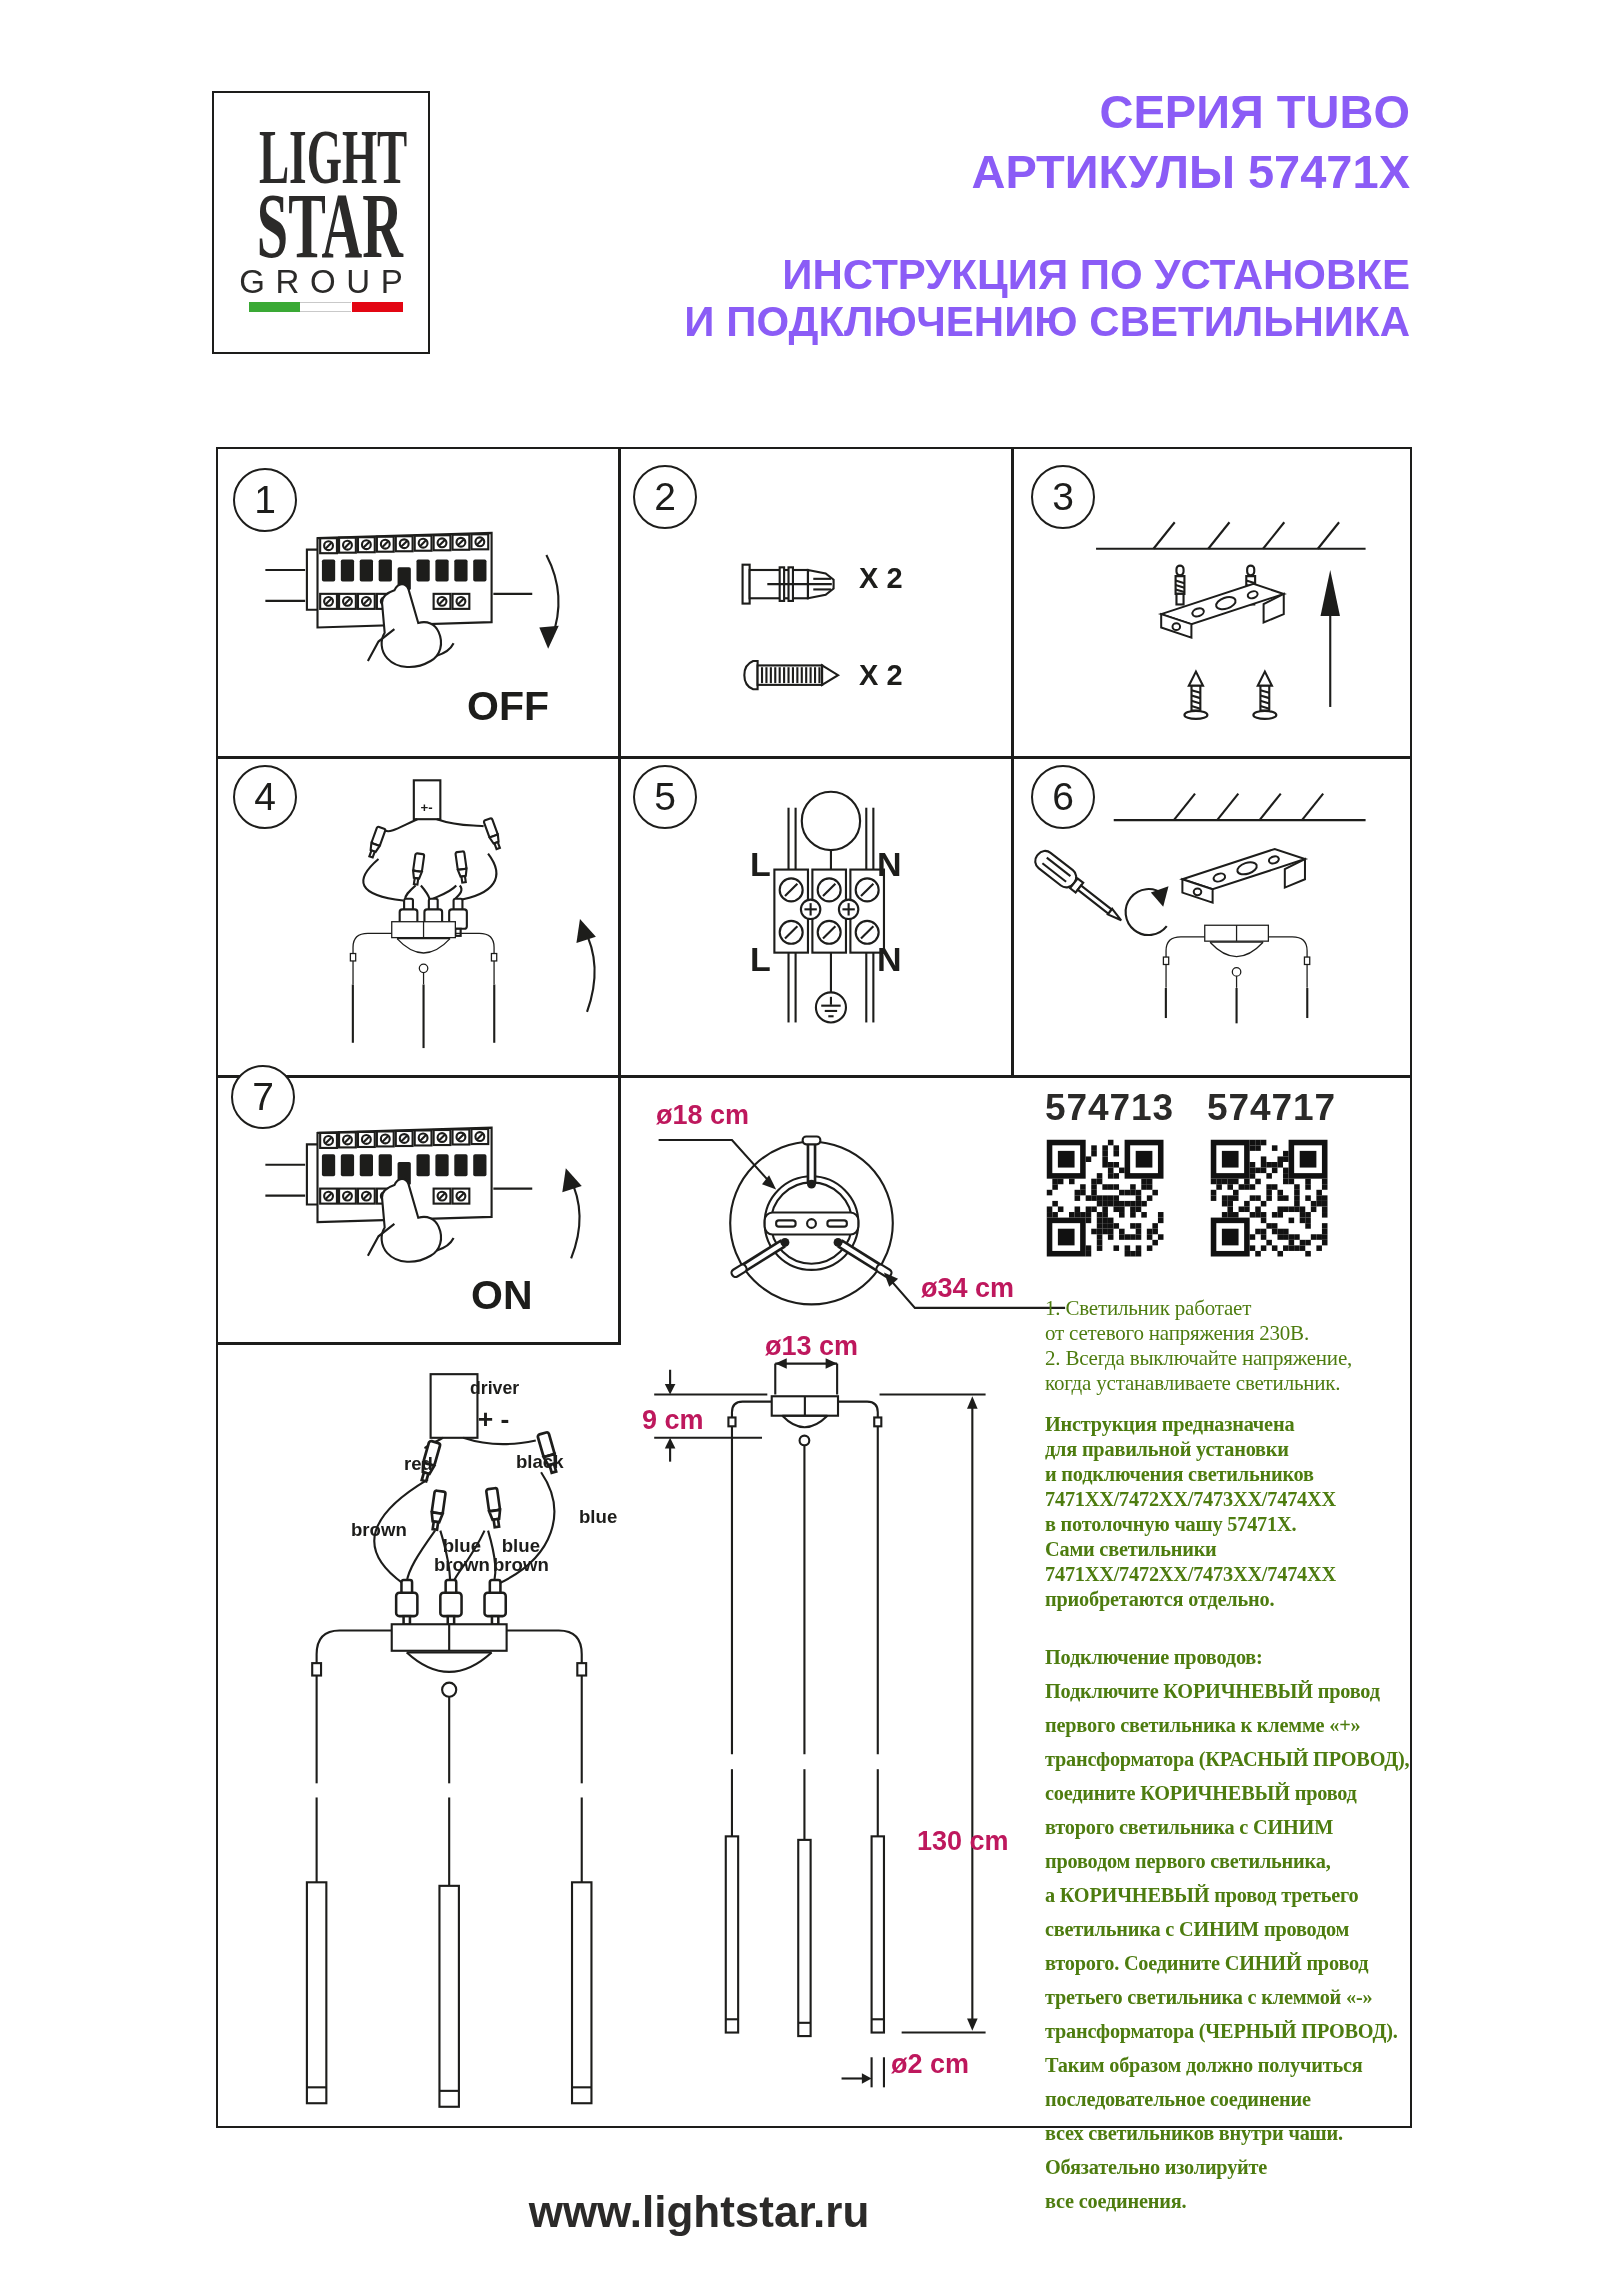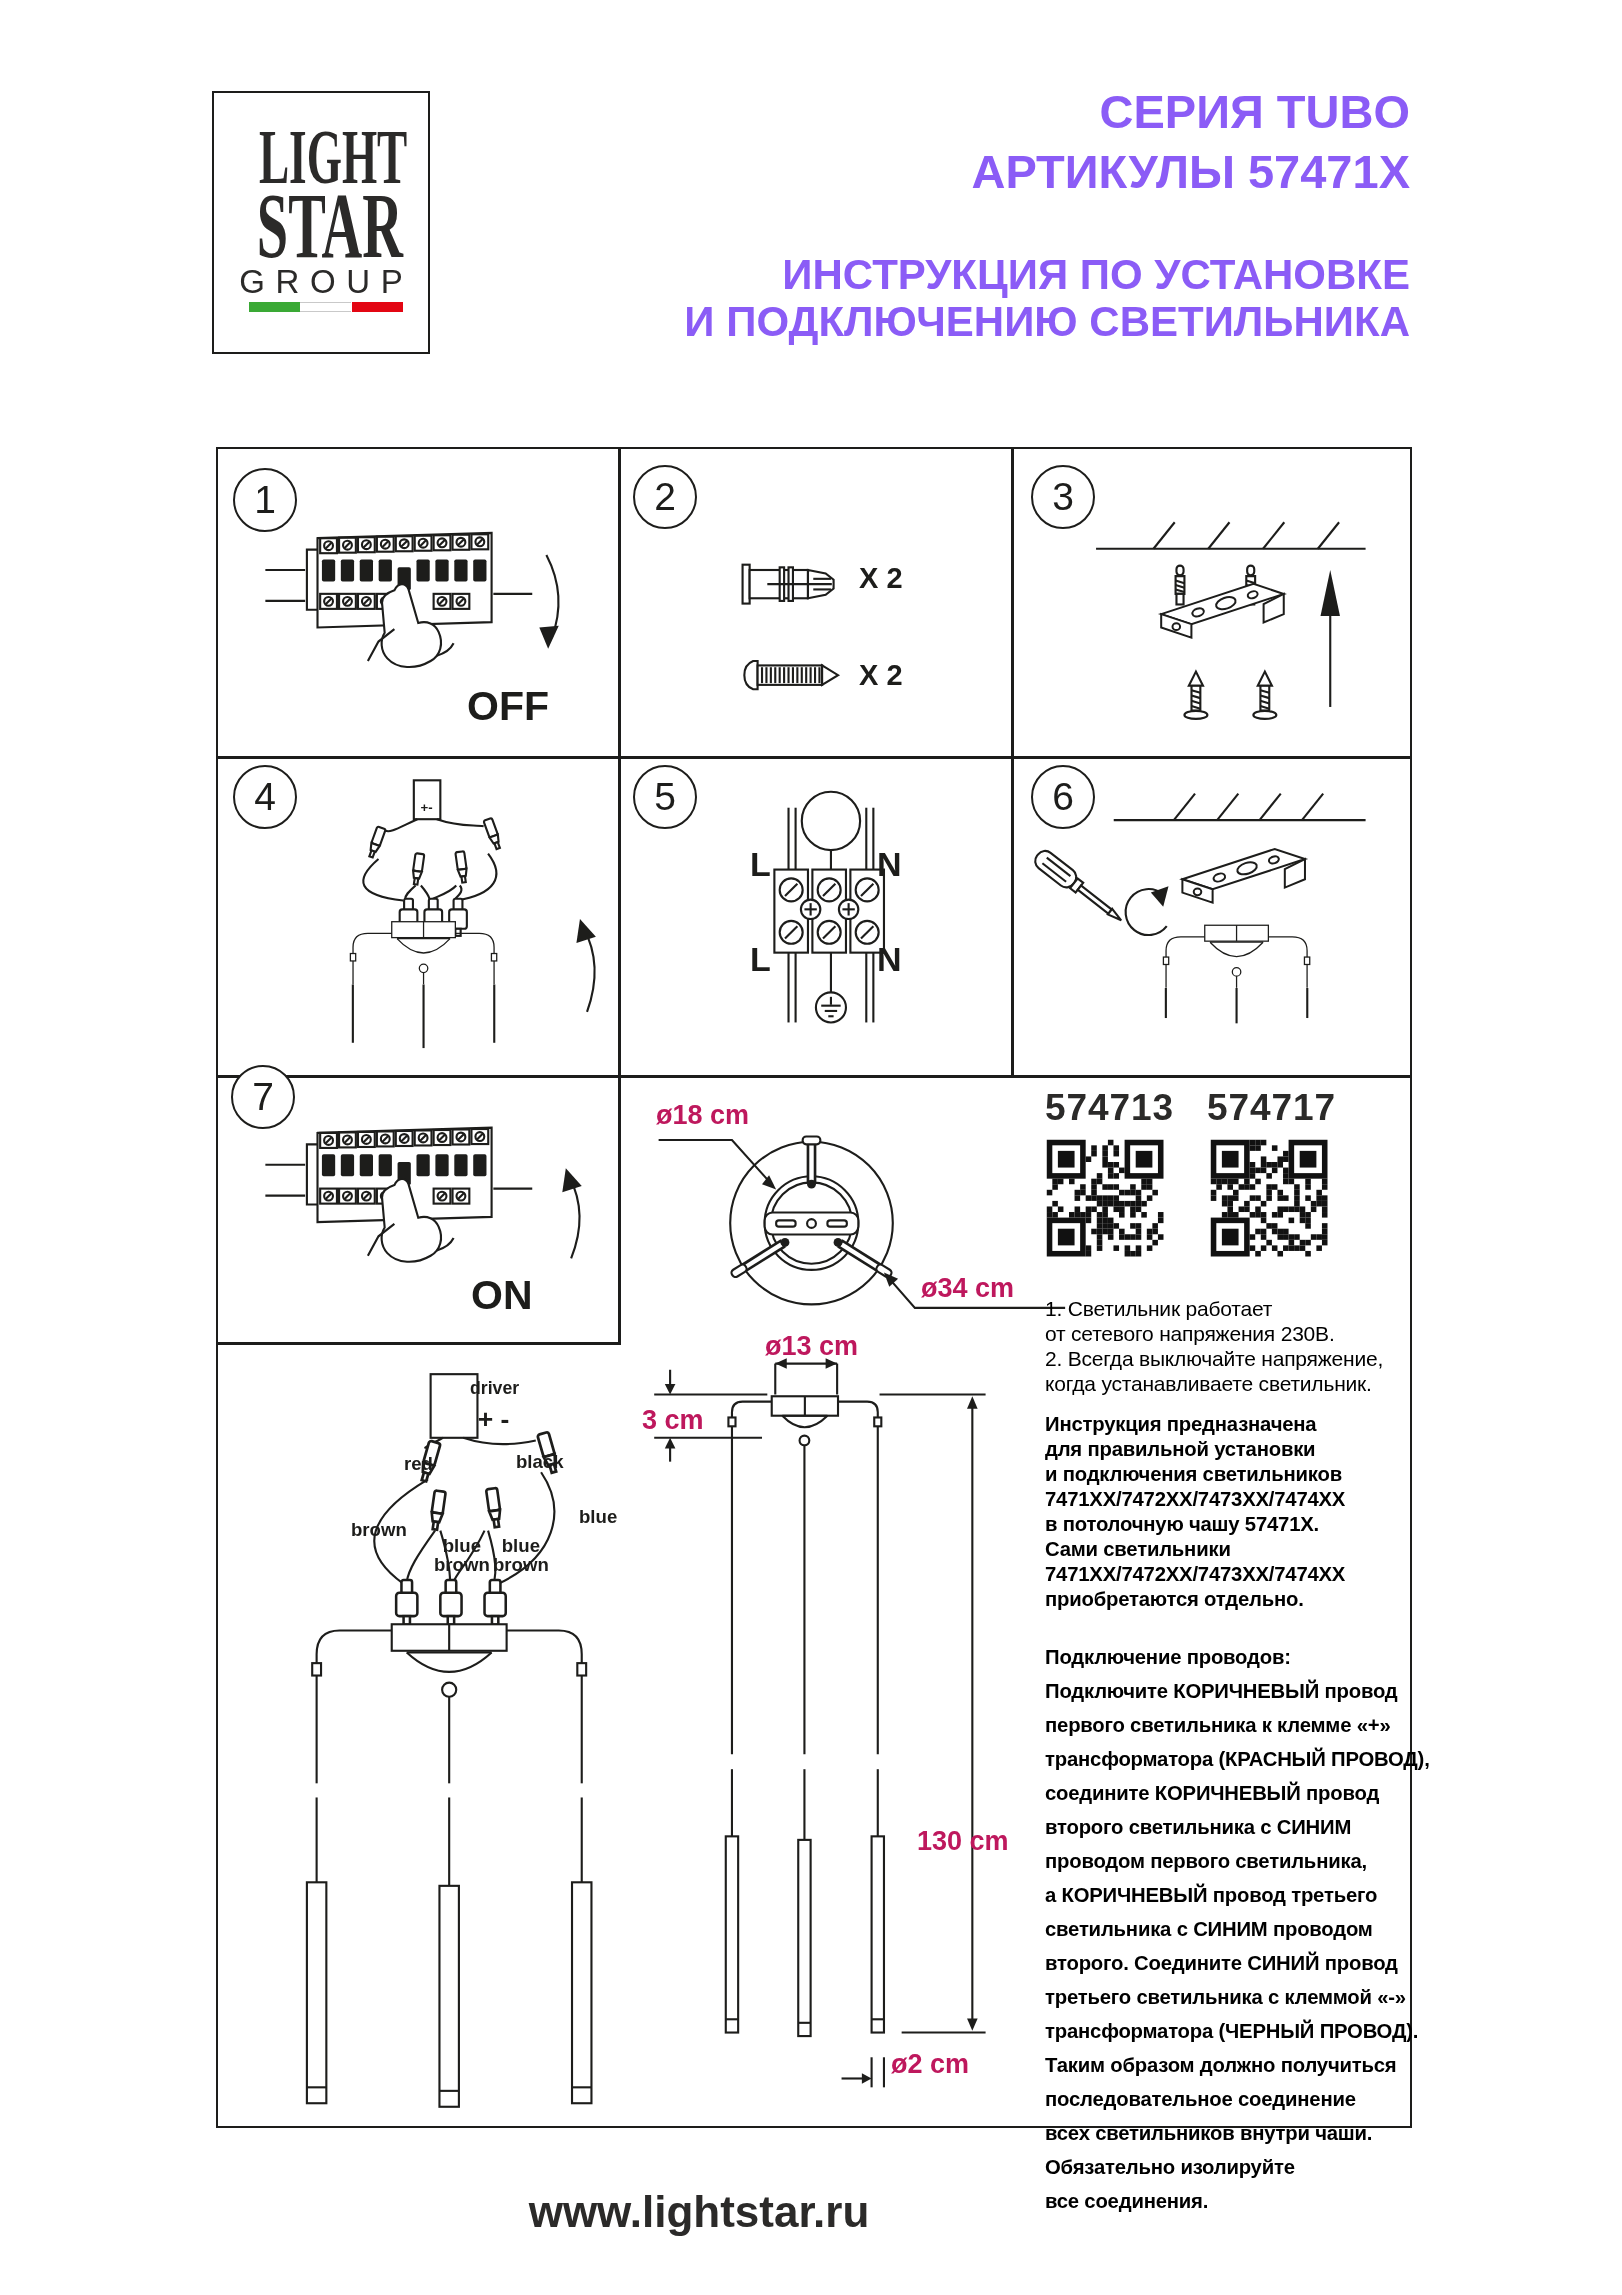--- a/index.html
+++ b/index.html
@@ -13,21 +13,21 @@
   .step-circle{
     position:absolute;width:64px;height:64px;border:2.7px solid #1d1d1b;border-radius:50%;
     box-sizing:border-box;display:flex;align-items:center;justify-content:center;
     font-size:39px;font-weight:400;color:#1d1d1b;background:#fff;
   }
   .hdr{position:absolute;right:213px;text-align:right;font-weight:bold;color:#8b5cf6;white-space:pre;line-height:1;}
   .logo-word{position:absolute;width:100%;text-align:center;font-family:"Liberation Serif",serif;font-weight:bold;color:#2b2a29;line-height:1;}
   .dim-label{position:absolute;font-weight:bold;font-size:27px;color:#be185d;white-space:pre;line-height:1;}
   .cap-label{position:absolute;font-weight:600;color:#1d1d1b;white-space:pre;line-height:1;}
   .wire-label{position:absolute;font-weight:bold;font-size:18.6px;color:#1d1d1b;white-space:pre;line-height:19.4px;text-align:center;padding-left:40px;}
-  .note{position:absolute;left:1045px;width:389px;font-size:21px;line-height:25px;white-space:pre;color:#000000;letter-spacing:-0.2px;}
+  .note{position:absolute;left:1045px;width:389px;font-size:21px;line-height:25px;white-space:pre;color:#4d7c0f;letter-spacing:-0.2px;font-family:Liberation Serif, serif;}
   .note.bold{font-weight:bold;font-size:20.3px;}
   .qr-code-label{position:absolute;font-weight:bold;font-size:37px;color:#2b2a29;line-height:1;letter-spacing:0.9px;}
   .flag-seg{position:absolute;top:0;height:100%;}
   svg.art{position:absolute;left:0;top:0;overflow:visible;}
   .st{stroke:#1d1d1b;stroke-width:2.4;fill:none;}
   .stf{stroke:#1d1d1b;stroke-width:2.4;fill:#ffffff;}
   .fill{fill:#1d1d1b;stroke:none;}
   .thick{stroke:#1d1d1b;stroke-width:11;fill:none;}
   .thin-white{stroke:#ffffff;stroke-width:5;fill:none;}
 </style>
@@ -523,21 +523,21 @@
 <div class="cap-label" style="left:859px;top:661px;font-size:29px;font-weight:bold;">X 2</div>
 <div class="cap-label" style="left:750px;top:847px;font-size:34px;font-weight:bold;">L</div>
 <div class="cap-label" style="left:877px;top:847px;font-size:34px;font-weight:bold;">N</div>
 <div class="cap-label" style="left:750px;top:942px;font-size:34px;font-weight:bold;">L</div>
 <div class="cap-label" style="left:877px;top:942px;font-size:34px;font-weight:bold;">N</div>
 <div class="cap-label" style="left:416px;top:801px;width:21px;text-align:center;font-size:13.3px;font-weight:bold;">+-</div>
 
 <div class="dim-label" style="left:656px;top:1102px;">ø18 cm</div>
 <div class="dim-label" style="left:921px;top:1275px;">ø34 cm</div>
 <div class="dim-label" style="left:765px;top:1333px;">ø13 cm</div>
-<div class="dim-label" style="left:642px;top:1407px;">3 cm</div>
+<div class="dim-label" style="left:642px;top:1407px;">9 cm</div>
 <div class="dim-label" style="left:917px;top:1828px;">130 cm</div>
 <div class="dim-label" style="left:891px;top:2051px;">ø2 cm</div>
 
 <div class="wire-label" style="left:430px;top:1379px;width:47px;font-size:17.7px;">driver</div>
 <div class="wire-label" style="left:430px;top:1410px;width:47px;font-size:26.5px;">+ -</div>
 <div class="wire-label" style="left:364px;top:1454px;">red</div>
 <div class="wire-label" style="left:476px;top:1452px;">black</div>
 <div class="wire-label" style="left:311px;top:1520px;">brown</div>
 <div class="wire-label" style="left:539px;top:1507px;">blue</div>
 <div class="wire-label" style="left:394px;top:1536px;">blue

